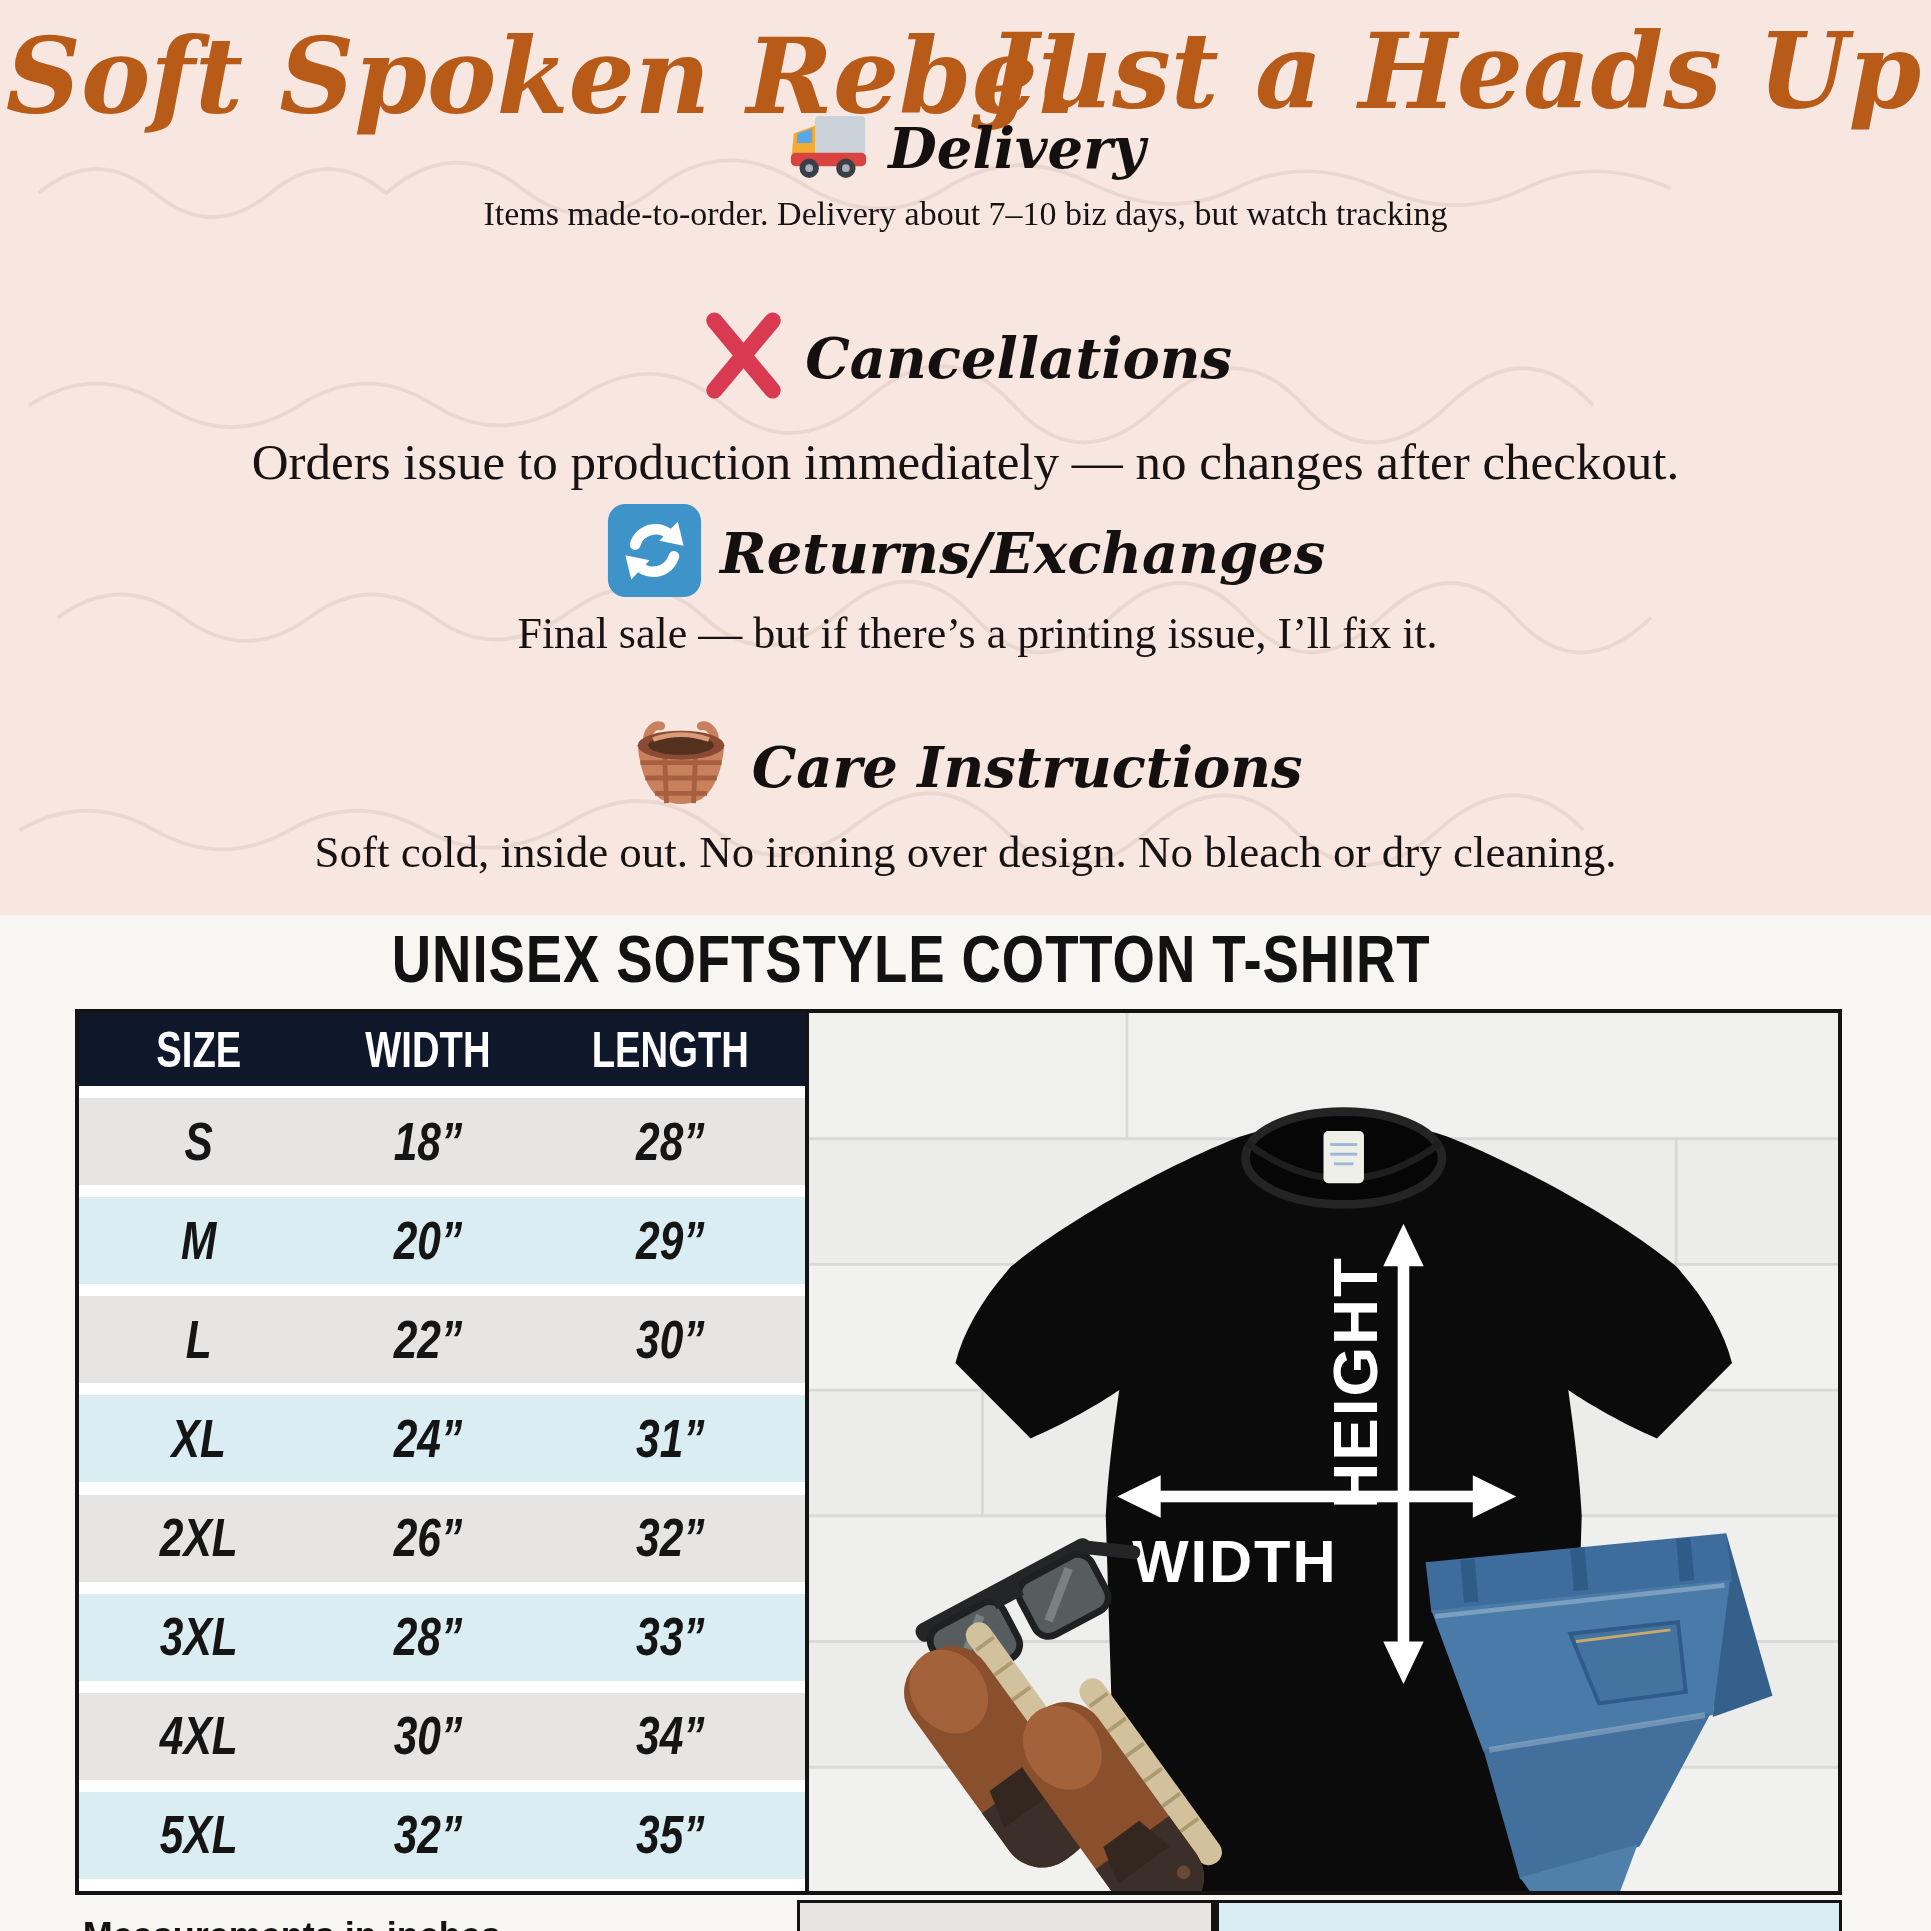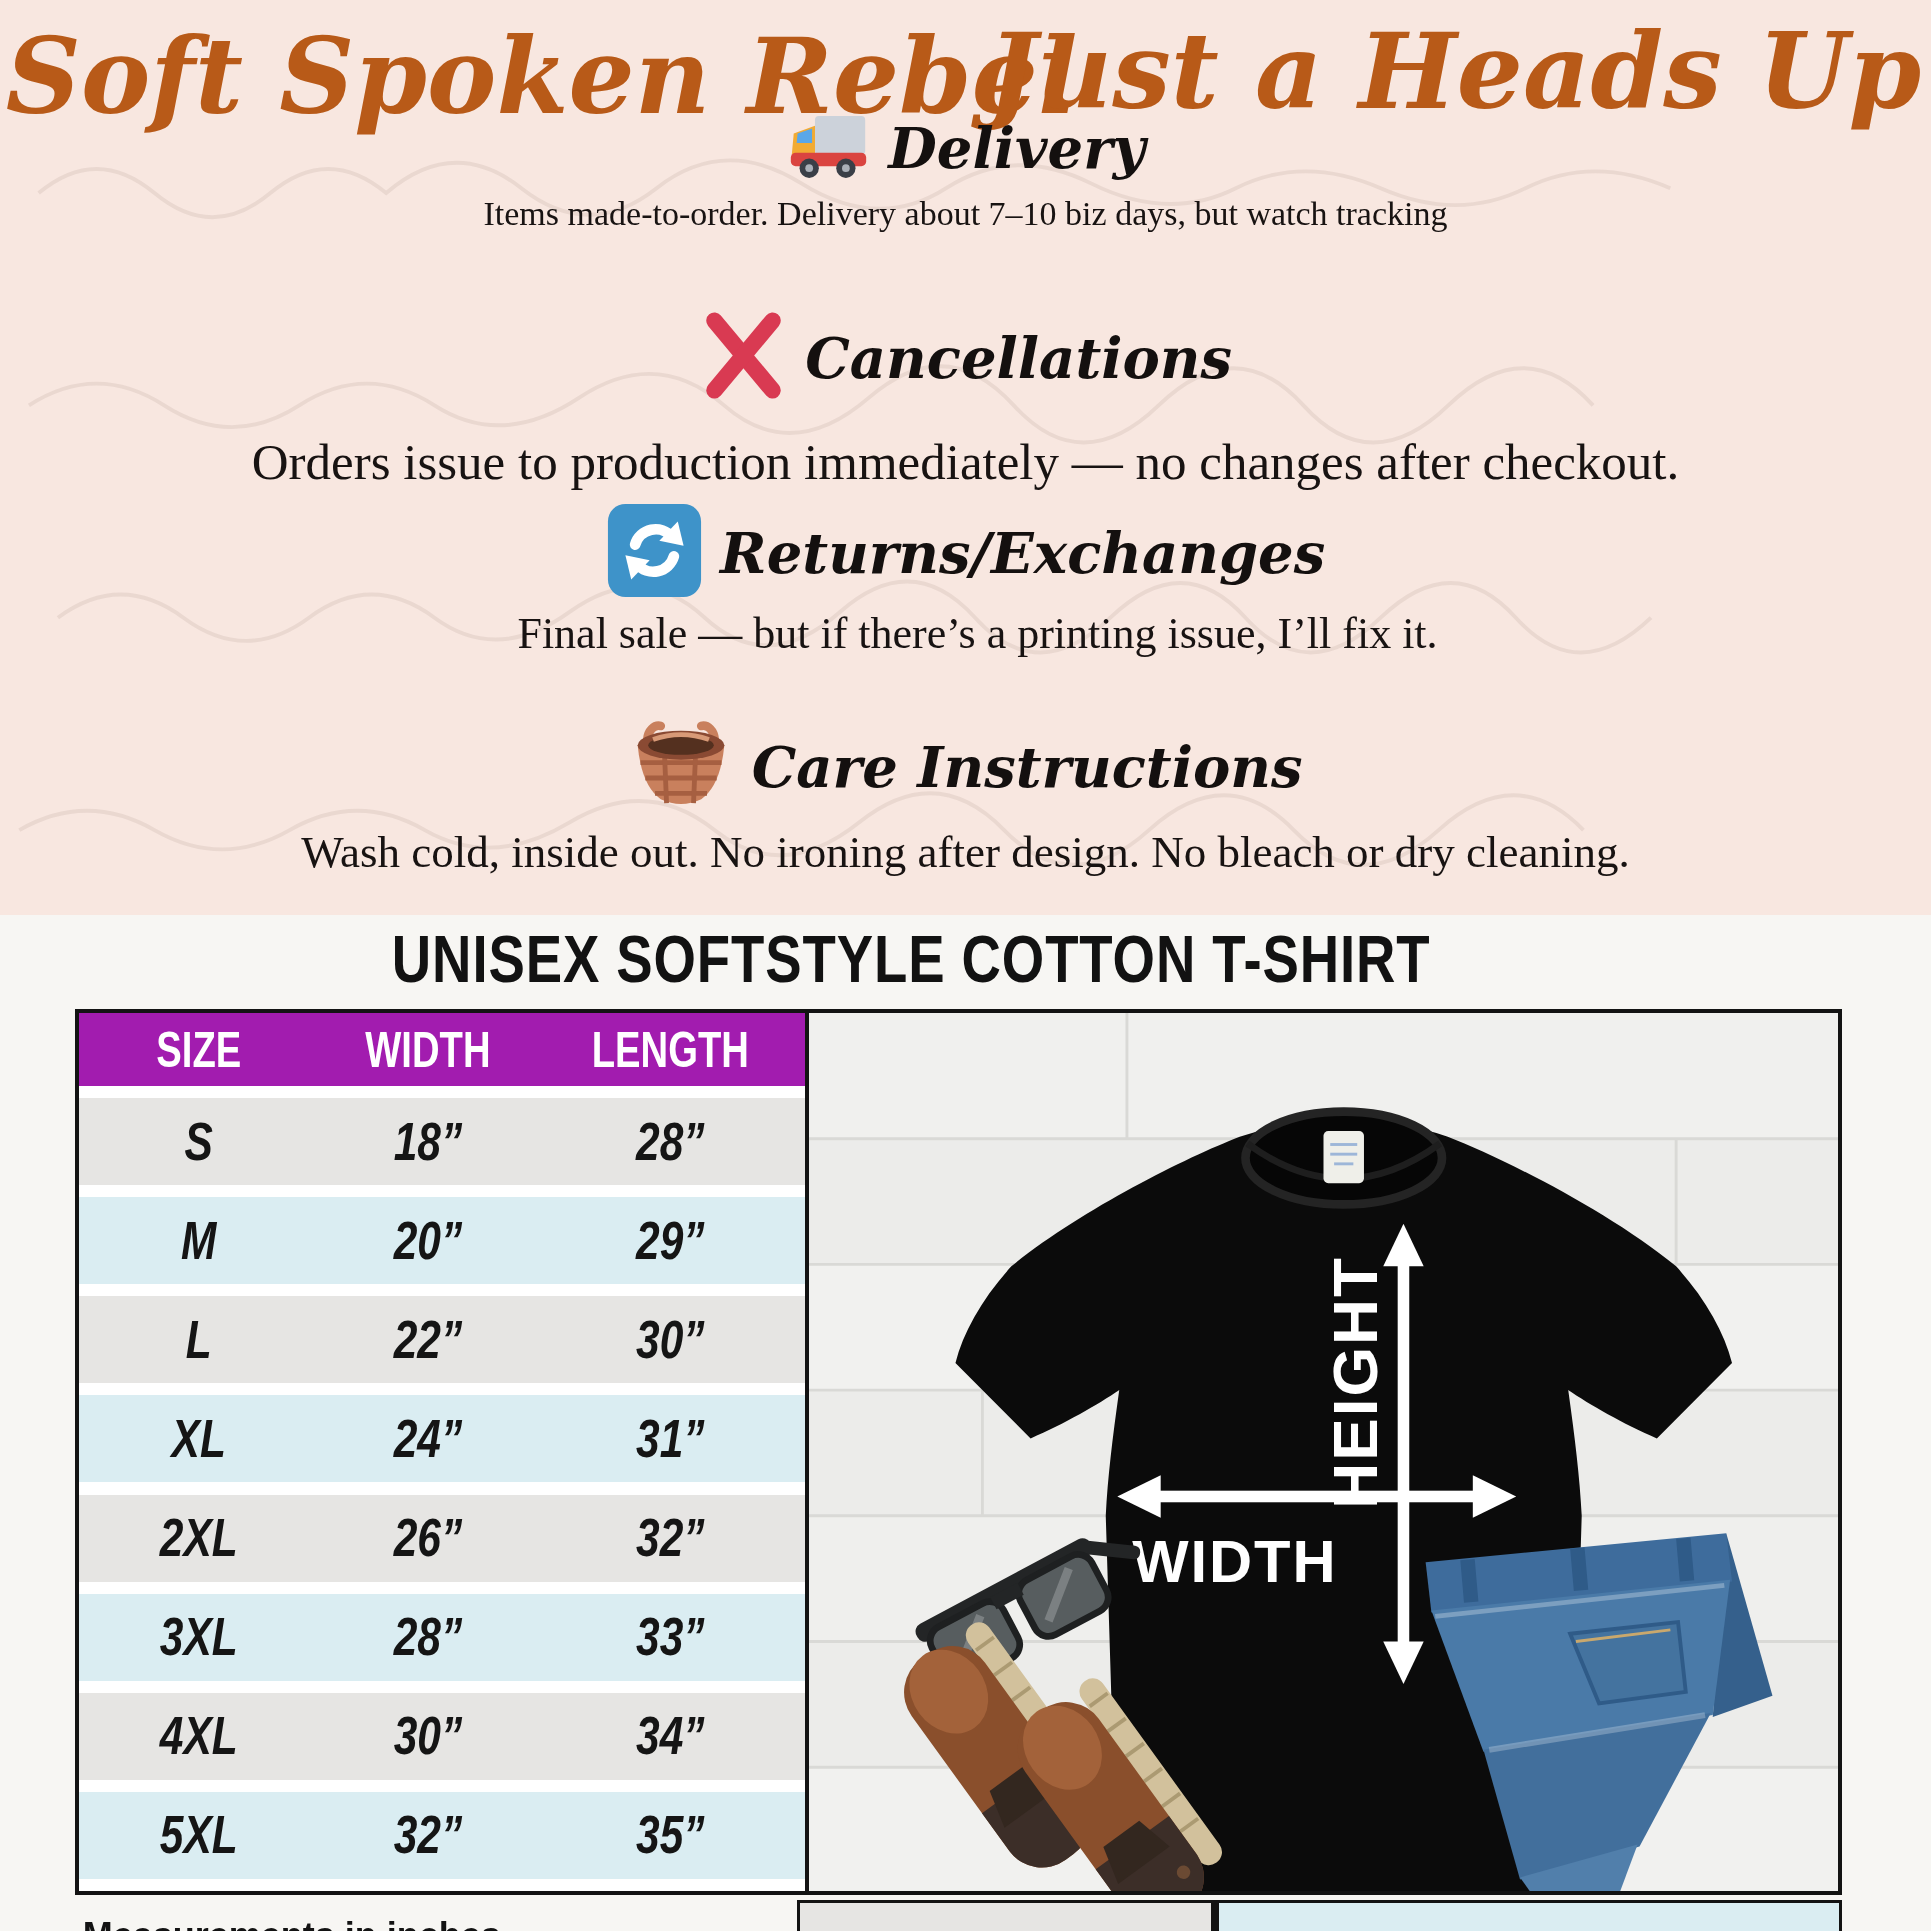--- a/index.html
+++ b/index.html
@@ -25,21 +25,21 @@
 
   
   .lower{position:absolute;left:0;top:915px;width:1823px;height:1016px;background:#f7f6f3;}
   .chart-title-wrap{position:absolute;left:0;top:7.7px;width:100%;text-align:center;}
   .chart-title{display:inline-block;font-family:"Liberation Sans",sans-serif;font-weight:bold;font-size:62px;
                color:#121212;letter-spacing:1px;transform:scaleY(1.08) scaleX(.88);white-space:nowrap;}
 
   .main-frame{position:absolute;left:75px;top:94px;width:1767px;height:886px;border:4.8px solid #131313;
               display:flex;background:#ffffff;box-sizing:border-box;}
   .table-col{width:726px;display:flex;flex-direction:column;background:#ffffff;}
-  .thead{height:73px;background:#a21caf;display:grid;grid-template-columns:33% 30% 37%;align-items:center;}
+  .thead{height:73px;background:#0f172a;display:grid;grid-template-columns:33% 30% 37%;align-items:center;}
   .thead span{color:#fff;font-family:"Liberation Sans",sans-serif;font-weight:bold;font-size:45px;text-align:center;
               display:inline-block;transform:scaleY(1.12) scaleX(.85);}
   .tbody{flex:1;display:flex;flex-direction:column;justify-content:space-evenly;}
   .trow{height:87px;display:grid;grid-template-columns:33% 30% 37%;align-items:center;}
   .trow span{font-family:"Liberation Sans",sans-serif;font-weight:bold;font-style:italic;font-size:50px;color:#151515;
              text-align:center;display:inline-block;transform:scaleY(1.08) scaleX(.85);}
   .trow.gray{background:#e6e5e3;} .trow.blue{background:#daedf2;}
 
   .photo-col{flex:1;border-left:4.8px solid #131313;position:relative;overflow:hidden;background:#ececea;}
   .photo-svg{position:absolute;left:0;top:0;width:100%;height:100%;}
@@ -128,21 +128,21 @@
             <line x1="38" y1="40" x2="40" y2="88"></line>
               <line x1="70" y1="40" x2="68" y2="88"></line>
           </g>
           <ellipse cx="55" cy="28" rx="45" ry="15" fill="#8a4a33"></ellipse>
           <ellipse cx="55" cy="28" rx="34" ry="10" fill="#54301f"></ellipse>
           <path d="M26,22 q29,-10 58,0" fill="none" stroke="#d89a77" stroke-width="5"></path>
         </svg>
       </span>
       <span class="script-h">Care Instructions</span>
     </div>
-    <div class="prow pbody" id="b-care">Wash cold, inside out. No ironing after design. No bleach or dry cleaning.</div>
+    <div class="prow pbody" id="b-care">Soft cold, inside out. No ironing over design. No bleach or dry cleaning.</div>
   </section>
 
   <section class="lower">
 
     <div class="chart-title-wrap">
       <span class="chart-title">UNISEX SOFTSTYLE COTTON T-SHIRT</span>
     </div>
 
     <div class="main-frame">
 

